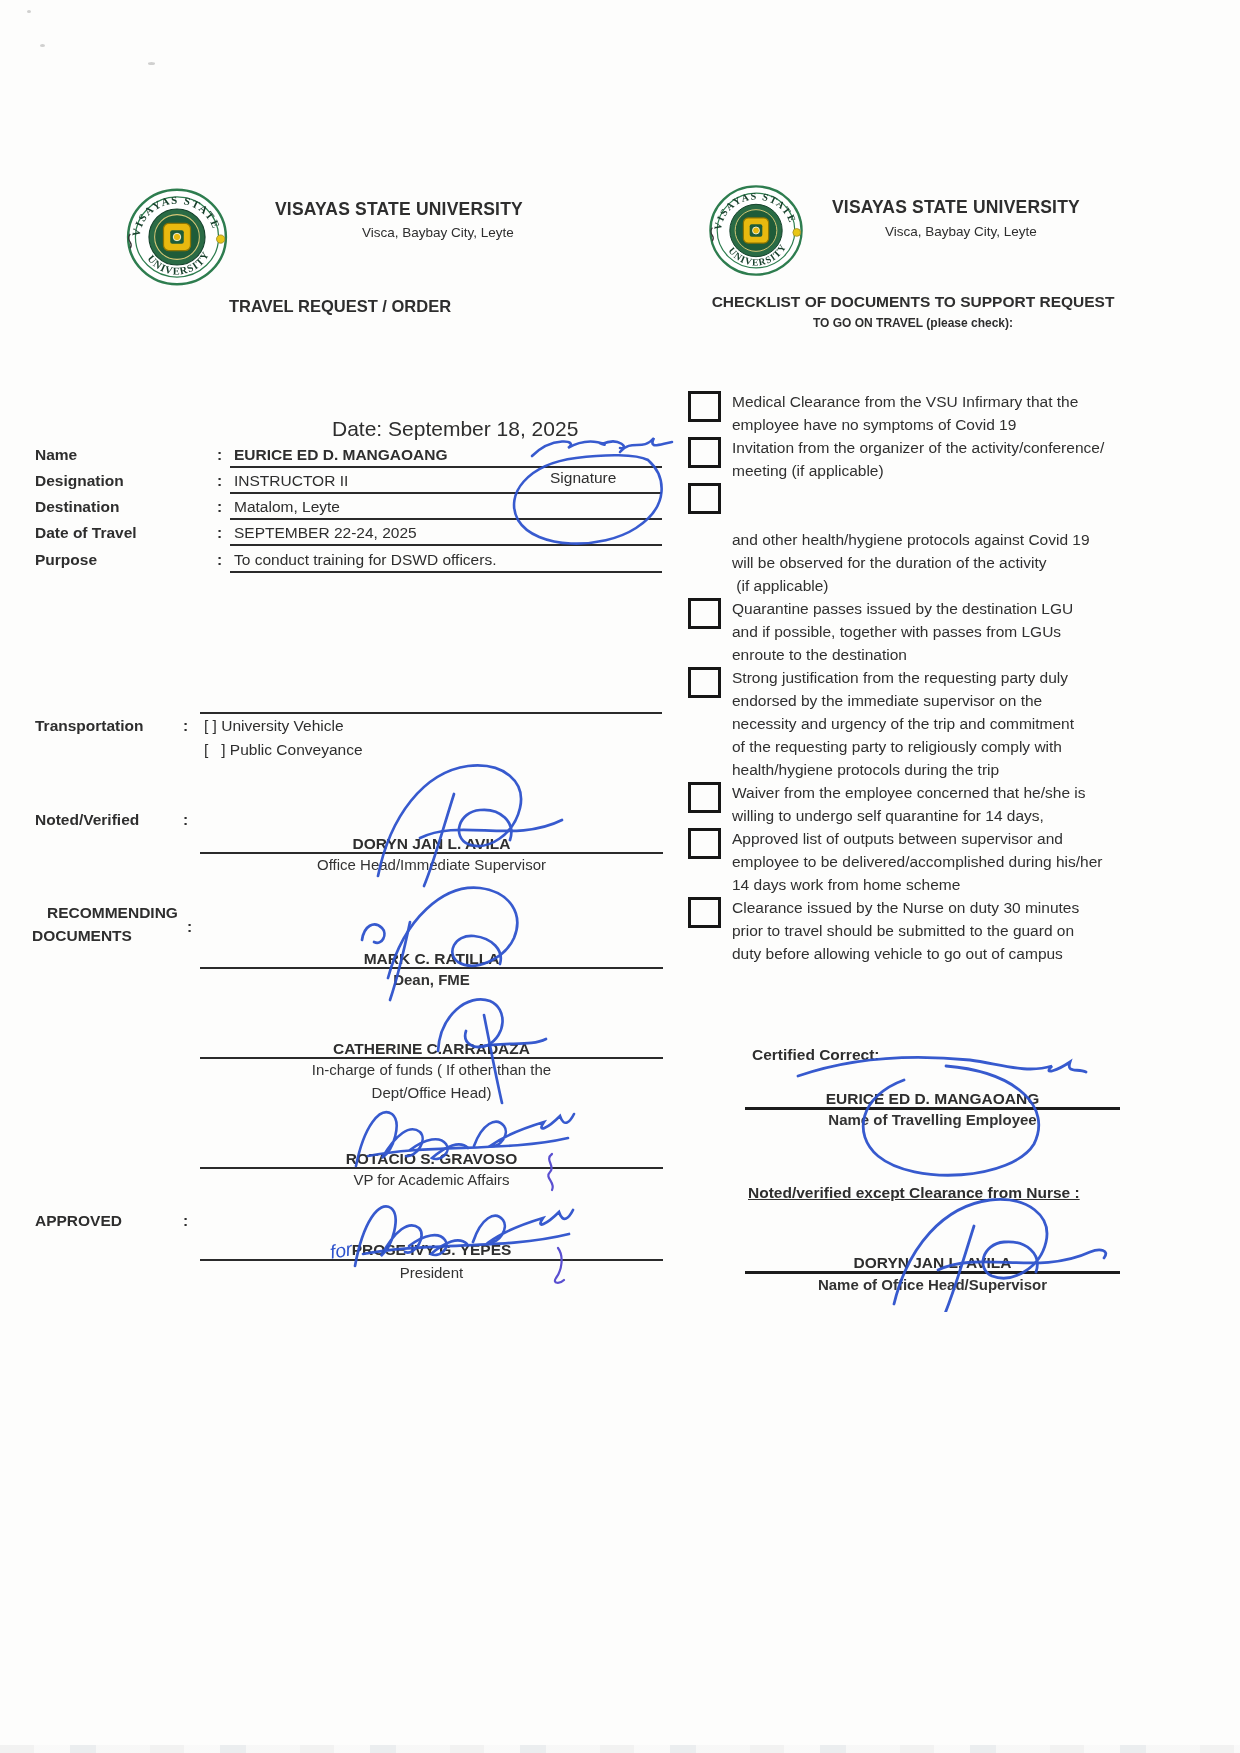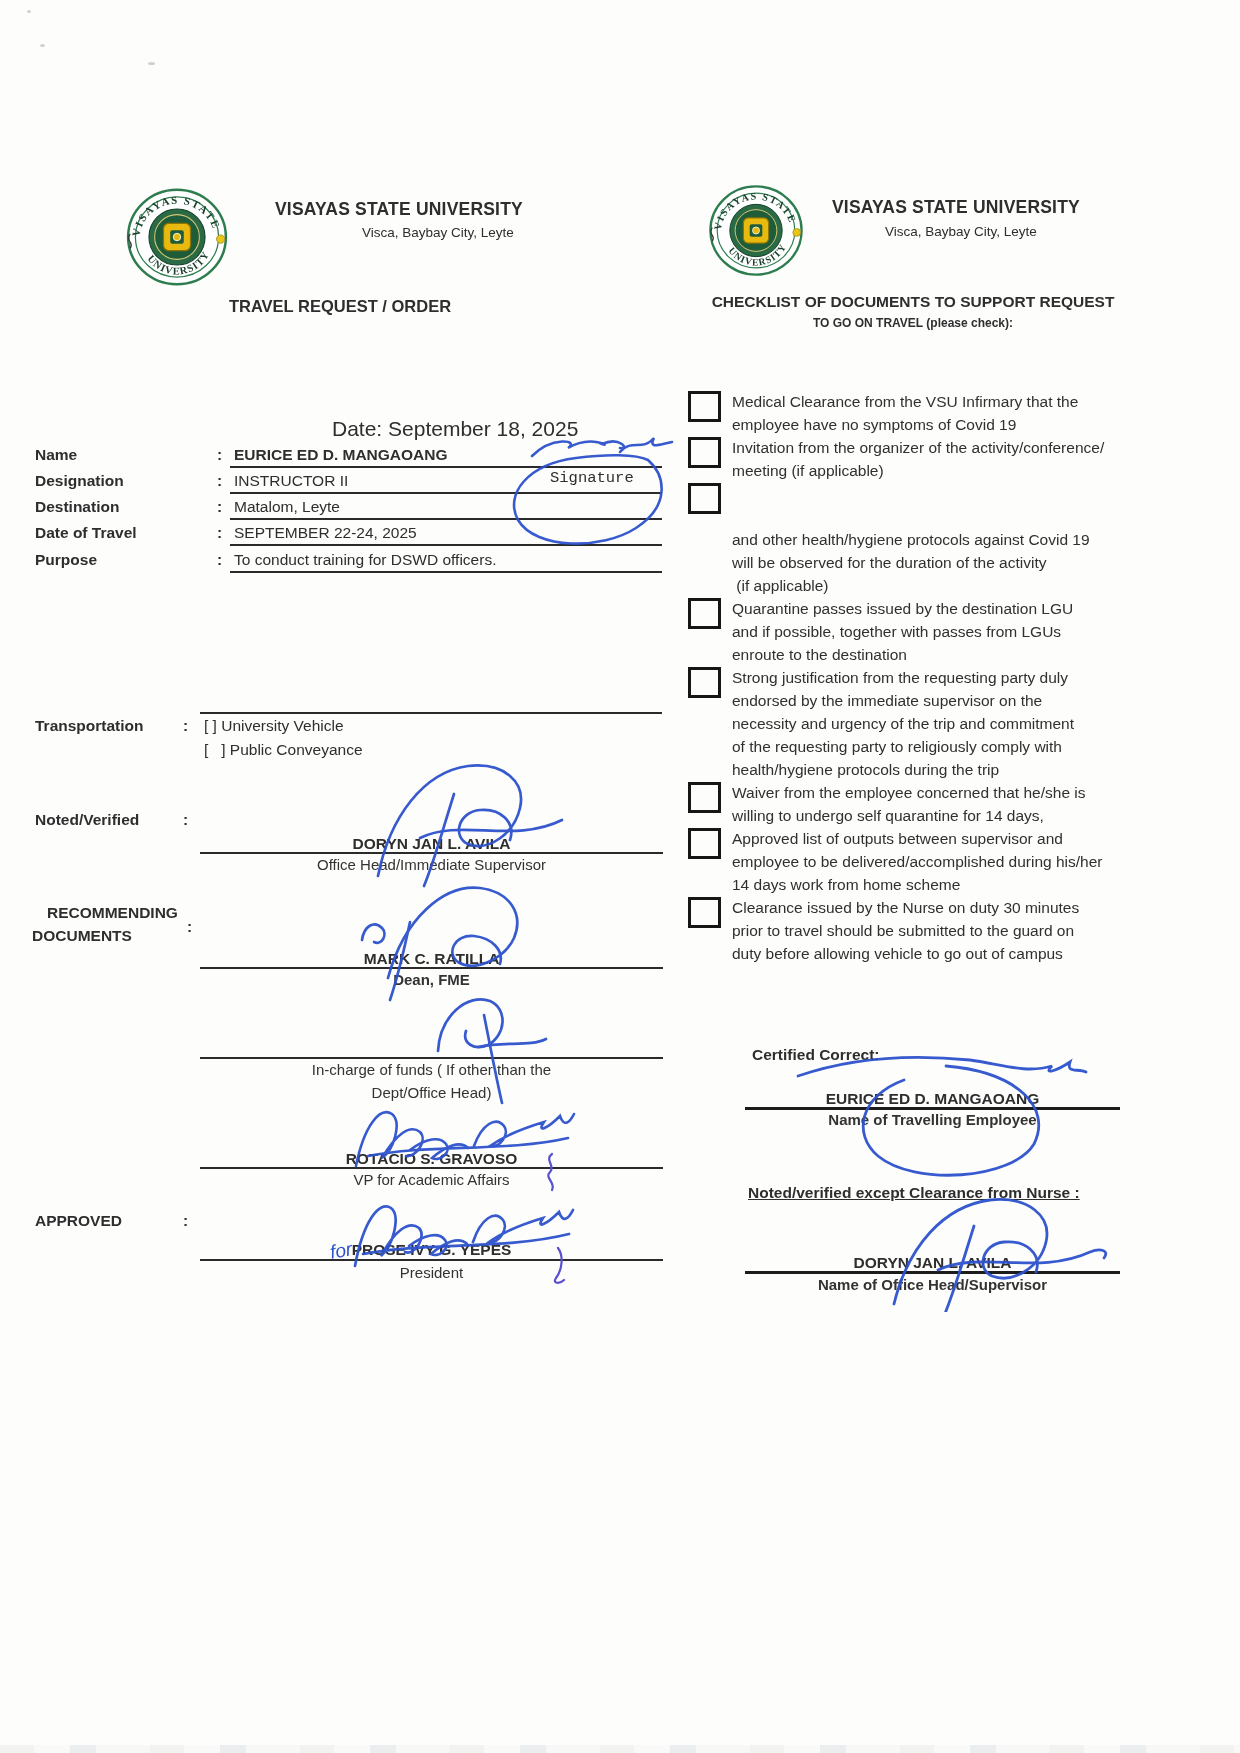--- a/index.html
+++ b/index.html
@@ -80,21 +80,21 @@
   <div class="abs b t" style="left:35px;top:523px;">Date of Travel</div>
   <div class="abs b t" style="left:217px;top:523px;">:</div>
   <div class="abs t" style="left:234px;top:523px;">SEPTEMBER 22-24, 2025</div>
   <div class="abs hline" style="left:230px;top:544px;width:432px;"></div>
 
   <div class="abs b t" style="left:35px;top:550px;">Purpose</div>
   <div class="abs b t" style="left:217px;top:550px;">:</div>
   <div class="abs t" style="left:234px;top:550px;">To conduct training for DSWD officers.</div>
   <div class="abs hline" style="left:230px;top:571px;width:432px;"></div>
 
-  <div class="abs t" style="left:550px;top:468px;font-family:Liberation Mono, monospace;">Signature</div>
+  <div class="abs t" style="left:550px;top:468px;">Signature</div>
   <svg class="ink" style="left:498px;top:428px;" width="178" height="128" viewBox="0 0 178 128">
     <g fill="none" stroke="#2d52cc" stroke-width="2.6" stroke-linecap="round" opacity=".95">
       <path d="M150,32 C168,48 172,78 138,100 C104,122 38,122 20,92 C6,66 30,36 78,30 C108,26 138,26 150,32"></path>
       <path d="M34,28 C54,8 82,12 70,20 C94,6 114,20 104,16 C122,8 132,22 122,20"></path>
       <path d="M122,24 C134,10 144,24 156,10 C150,22 162,16 174,14"></path>
     </g>
   </svg>
 
   <div class="abs hline" style="left:200px;top:712px;width:462px;"></div>
   <div class="abs b t" style="left:35px;top:716px;">Transportation</div>
@@ -123,20 +123,21 @@
   <div class="abs hline" style="left:200px;top:967px;width:463px;"></div>
   <div class="abs b cap c" style="left:200px;top:971px;width:463px;">Dean, FME</div>
   <svg class="ink" style="left:352px;top:878px;" width="212" height="126" viewBox="0 0 212 126">
     <g fill="none" stroke="#2d52cc" stroke-width="2.7" stroke-linecap="round" opacity=".95">
       <path d="M10,62 C12,48 22,42 30,50 C36,56 30,68 22,64"></path>
       <path d="M36,100 C52,40 92,6 128,10 C158,14 172,36 162,60 C152,82 122,94 106,84 C94,76 102,56 122,58 C140,60 152,72 148,86"></path>
       <path d="M58,44 C50,82 44,104 38,122"></path>
     </g>
   </svg>
 
+  <div class="abs b t c" style="left:200px;top:1039px;width:463px;">CATHERINE C.ARRADAZA</div>
   <div class="abs hline" style="left:200px;top:1057px;width:463px;"></div>
   <div class="abs cap c" style="left:200px;top:1061px;width:463px;">In-charge of  funds ( If other than the</div>
   <div class="abs cap c" style="left:200px;top:1084px;width:463px;">Dept/Office Head)</div>
   <svg class="ink" style="left:410px;top:985px;" width="145" height="122" viewBox="0 0 145 122">
     <g fill="none" stroke="#2d52cc" stroke-width="2.7" stroke-linecap="round" opacity=".95">
       <path d="M28,66 C30,30 58,8 80,16 C98,24 96,50 78,60 C64,66 52,58 56,46"></path>
       <path d="M74,30 C80,60 86,92 92,118"></path>
       <path d="M68,62 C96,56 120,62 136,54"></path>
     </g>
   </svg>

